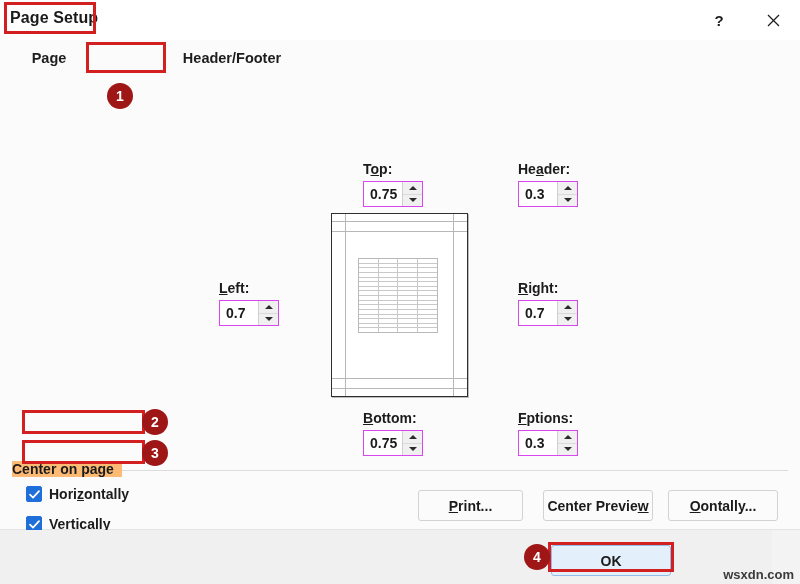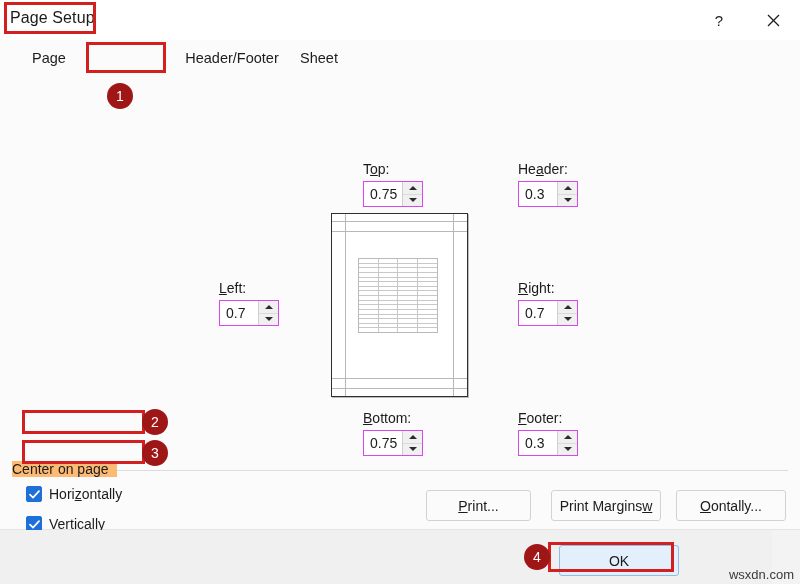--- a/index.html
+++ b/index.html
@@ -17,20 +17,21 @@
   }
 
   
   .dialog {
     position: absolute;
     left: 0; top: 0;
     width: 800px;
     height: 584px;
     background: #f3f3f3;
     box-sizing: border-box;
+    font-weight: bold;
   }
 
   
   .titlebar {
     position: absolute;
     left: 0; top: 0;
     width: 800px;
     height: 40px;
     background: #ffffff;
   }
@@ -270,21 +271,20 @@
     background: #fbfbfb;
     border: 1px solid #d2d2d2;
     border-radius: 3px;
     display: flex;
     align-items: center;
     justify-content: center;
     font-size: 14px;
     color: #1b1b1b;
     box-sizing: border-box;
     cursor: default;
-    margin-left: 8px;
   }
   .btn u { text-decoration: underline; }
   .btn.default {
     background: #e3f0fb;
     border: 1px solid #8fbde7;
   }
 
   
   .anno-box {
     position: absolute;
@@ -344,23 +344,20 @@
   <div class="tabstrip">
     <div class="tab" id="tab0">
       <span>Page</span>
     </div>
     <div class="tab active" id="tab1">
       <span>Margins</span>
     </div>
     <div class="tab" id="tab2">
       <span>Header/Footer</span>
     </div>
-    <div class="tab" id="tab3">
-      <span>Sheet</span>
-    </div>
   </div>
 
   <div class="content-panel">
 
     <div class="field" style="left:363px; top:88px;">
       <div class="field-label">
         <span>T</span><u>o</u><span>p:</span>
       </div>
       <div class="spin">
         <div class="spin-input">0.75</div>
@@ -438,21 +435,21 @@
             </div>
           <div class="spin-btn dn">
               <span class="arrow-dn"></span>
             </div>
         </div>
       </div>
     </div>
 
     <div class="field" style="left:518px; top:337px;">
       <div class="field-label">
-        <span></span><u>F</u><span>ooter:</span>
+        <span></span><u>F</u><span>ptions:</span>
       </div>
       <div class="spin">
         <div class="spin-input">0.3</div>
         <div class="spin-btns">
           <div class="spin-btn up">
               <span class="arrow-up"></span>
             </div>
           <div class="spin-btn dn">
               <span class="arrow-dn"></span>
             </div>
@@ -592,21 +589,21 @@
           <span></span><u>V</u><span>ertically</span>
         </span>
       </div>
     </div>
 
     <div class="btn" style="left:418px; top:417px; width:105px;">
       <span><span></span><u>P</u><span>rint...</span></span>
     </div>
 
     <div class="btn" style="left:543px; top:417px; width:110px;">
-      <span><span>Print Margins</span><u>w</u><span></span></span>
+      <span><span>Center Previe</span><u>w</u><span></span></span>
     </div>
 
     <div class="btn" style="left:668px; top:417px; width:110px;">
       <span><span></span><u>O</u><span>ontally...</span></span>
     </div>
 
   </div>
 
   <div class="footer-bar">
     <div class="btn default" style="left:551px; top:15px; width:120px;">

